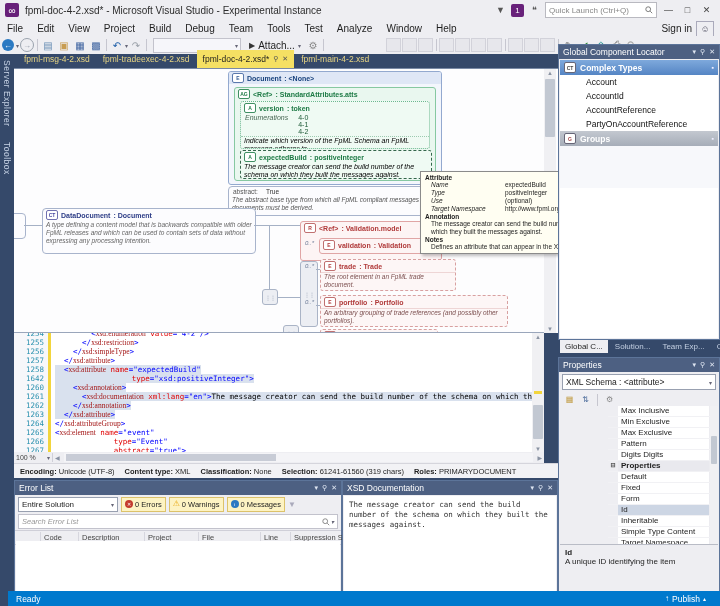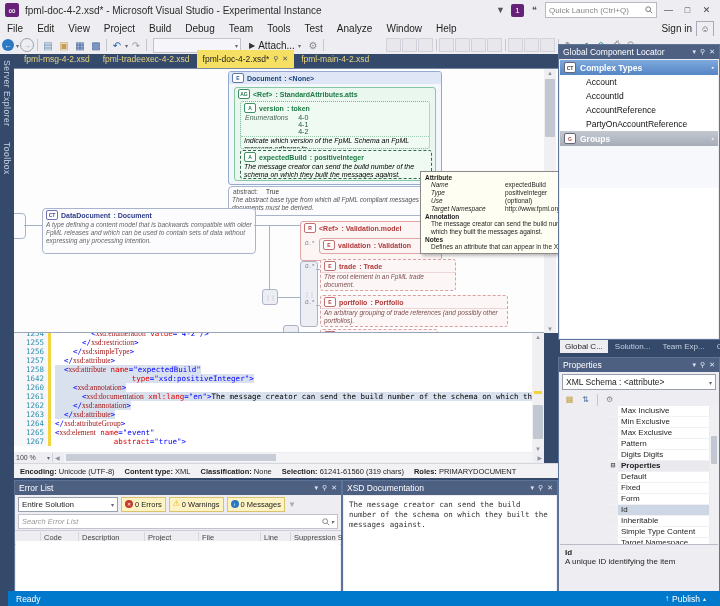--- a/index.html
+++ b/index.html
@@ -420,20 +420,21 @@
           <div class="crow"><span class="cnum">1256</span><span class="cbar"></span><span class="ccode"><span>    </span><span class="tk-d">&lt;/</span><span class="tk-t">xsd:simpleType</span><span class="tk-d">&gt;</span></span></div>
           <div class="crow"><span class="cnum">1257</span><span class="cbar"></span><span class="ccode"><span>  </span><span class="tk-d">&lt;/</span><span class="tk-t">xsd:attribute</span><span class="tk-d">&gt;</span></span></div>
           <div class="crow"><span class="cnum">1258</span><span class="cbar"></span><span class="ccode sel"><span>  </span><span class="tk-d">&lt;</span><span class="tk-t">xsd:attribute</span><span> </span><span class="tk-a">name</span><span class="tk-d">=</span><span class="tk-v">"expectedBuild"</span></span></div>
           <div class="crow"><span class="cnum">1642</span><span class="cbar"></span><span class="ccode sel"><span>                 </span><span class="tk-a">type</span><span class="tk-d">=</span><span class="tk-v">"xsd:positiveInteger"</span><span class="tk-d">&gt;</span></span></div>
           <div class="crow"><span class="cnum">1260</span><span class="cbar"></span><span class="ccode sel"><span>    </span><span class="tk-d">&lt;</span><span class="tk-t">xsd:annotation</span><span class="tk-d">&gt;</span></span></div>
           <div class="crow"><span class="cnum">1261</span><span class="cbar"></span><span class="ccode sel"><span>      </span><span class="tk-d">&lt;</span><span class="tk-t">xsd:documentation</span><span> </span><span class="tk-a">xml:lang</span><span class="tk-d">=</span><span class="tk-v">"en"</span><span class="tk-d">&gt;</span><span>The message creator can send the build number of the schema on which they built t</span></span></div>
           <div class="crow"><span class="cnum">1262</span><span class="cbar"></span><span class="ccode sel"><span>    </span><span class="tk-d">&lt;/</span><span class="tk-t">xsd:annotation</span><span class="tk-d">&gt;</span></span></div>
           <div class="crow"><span class="cnum">1263</span><span class="cbar"></span><span class="ccode sel"><span>  </span><span class="tk-d">&lt;/</span><span class="tk-t">xsd:attribute</span><span class="tk-d">&gt;</span></span></div>
           <div class="crow"><span class="cnum">1264</span><span class="cbar"></span><span class="ccode"><span class="tk-d">&lt;/</span><span class="tk-t">xsd:attributeGroup</span><span class="tk-d">&gt;</span></span></div>
           <div class="crow"><span class="cnum">1265</span><span class="cbar"></span><span class="ccode"><span class="tk-d">&lt;</span><span class="tk-t">xsd:element</span><span> </span><span class="tk-a">name</span><span class="tk-d">=</span><span class="tk-v">"event"</span></span></div>
+          <div class="crow"><span class="cnum">1266</span><span class="cbar"></span><span class="ccode"><span>             </span><span class="tk-a">type</span><span class="tk-d">=</span><span class="tk-v">"Event"</span></span></div>
           <div class="crow"><span class="cnum">1267</span><span class="cbar"></span><span class="ccode"><span>             </span><span class="tk-a">abstract</span><span class="tk-d">=</span><span class="tk-v">"true"</span><span class="tk-d">&gt;</span></span></div>
         </div>
 
       <div class="sbar" style="left:518px;top:0;width:12px;height:120px;">
         <span class="sarrow" style="top:1px;">▲</span>
         <div style="position:absolute;left:2px;top:58px;width:8px;height:3px;background:#f2d53d;"></div>
         <div style="position:absolute;left:2px;top:88px;width:8px;height:3px;background:#f2d53d;"></div>
         <div class="sthumb" style="left:1px;width:10px;top:72px;height:34px;"></div>
         <span class="sarrow" style="bottom:1px;">▼</span>
       </div>

